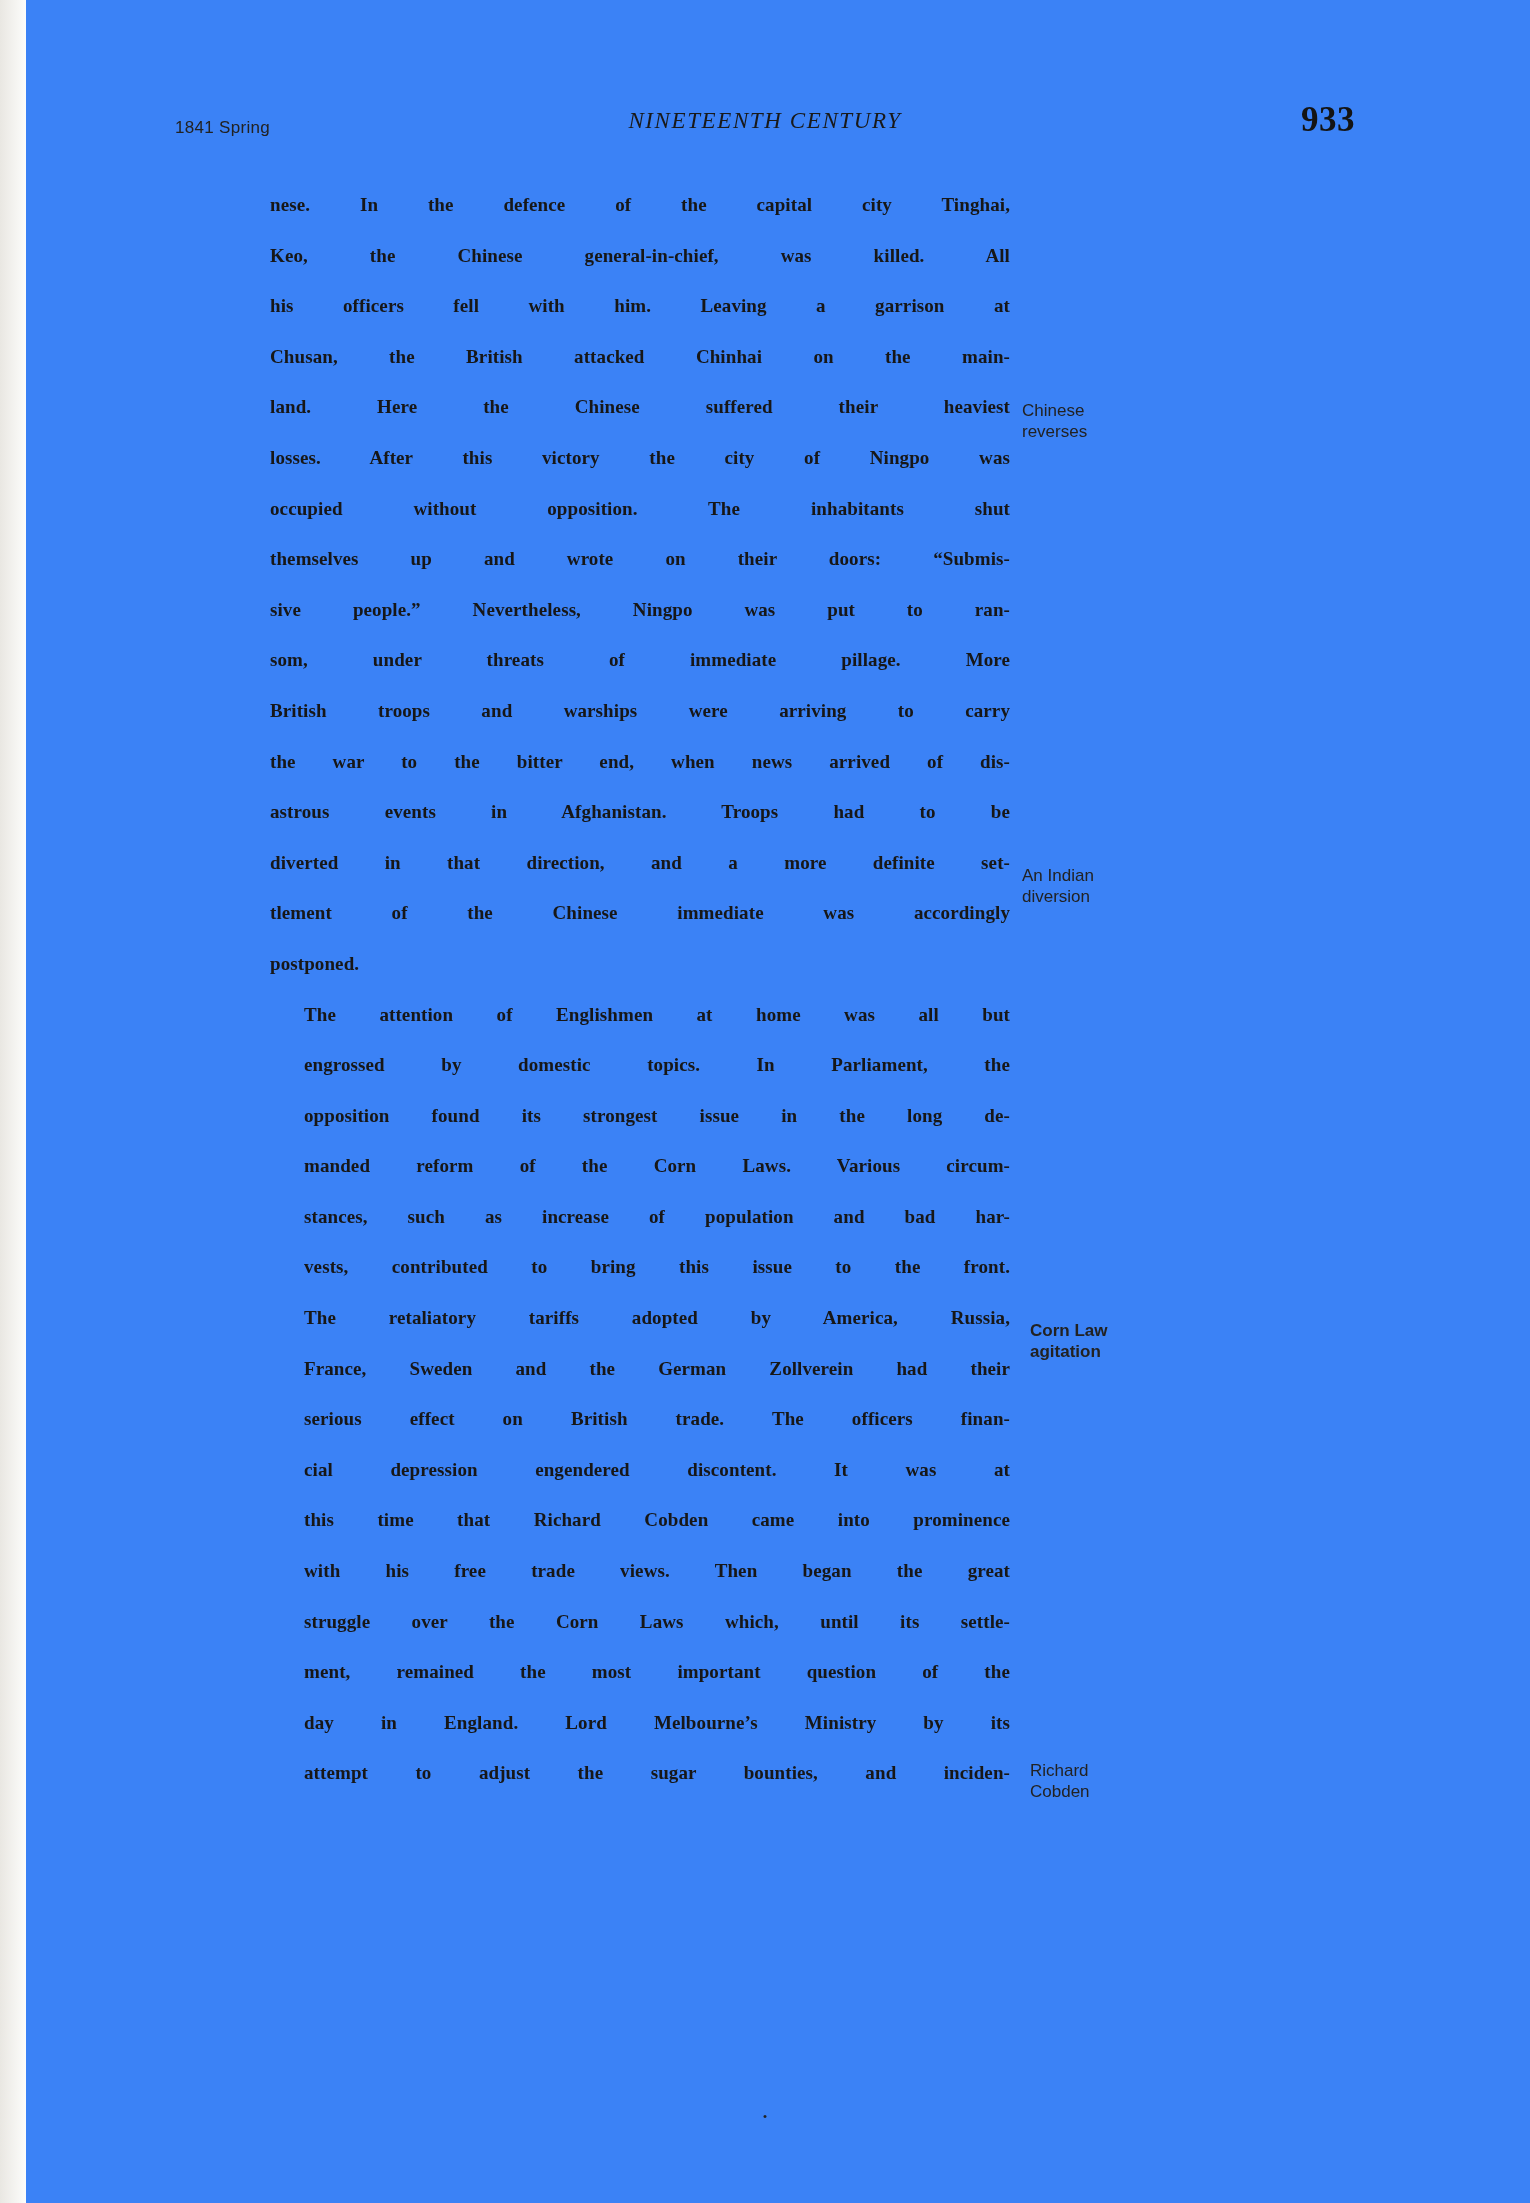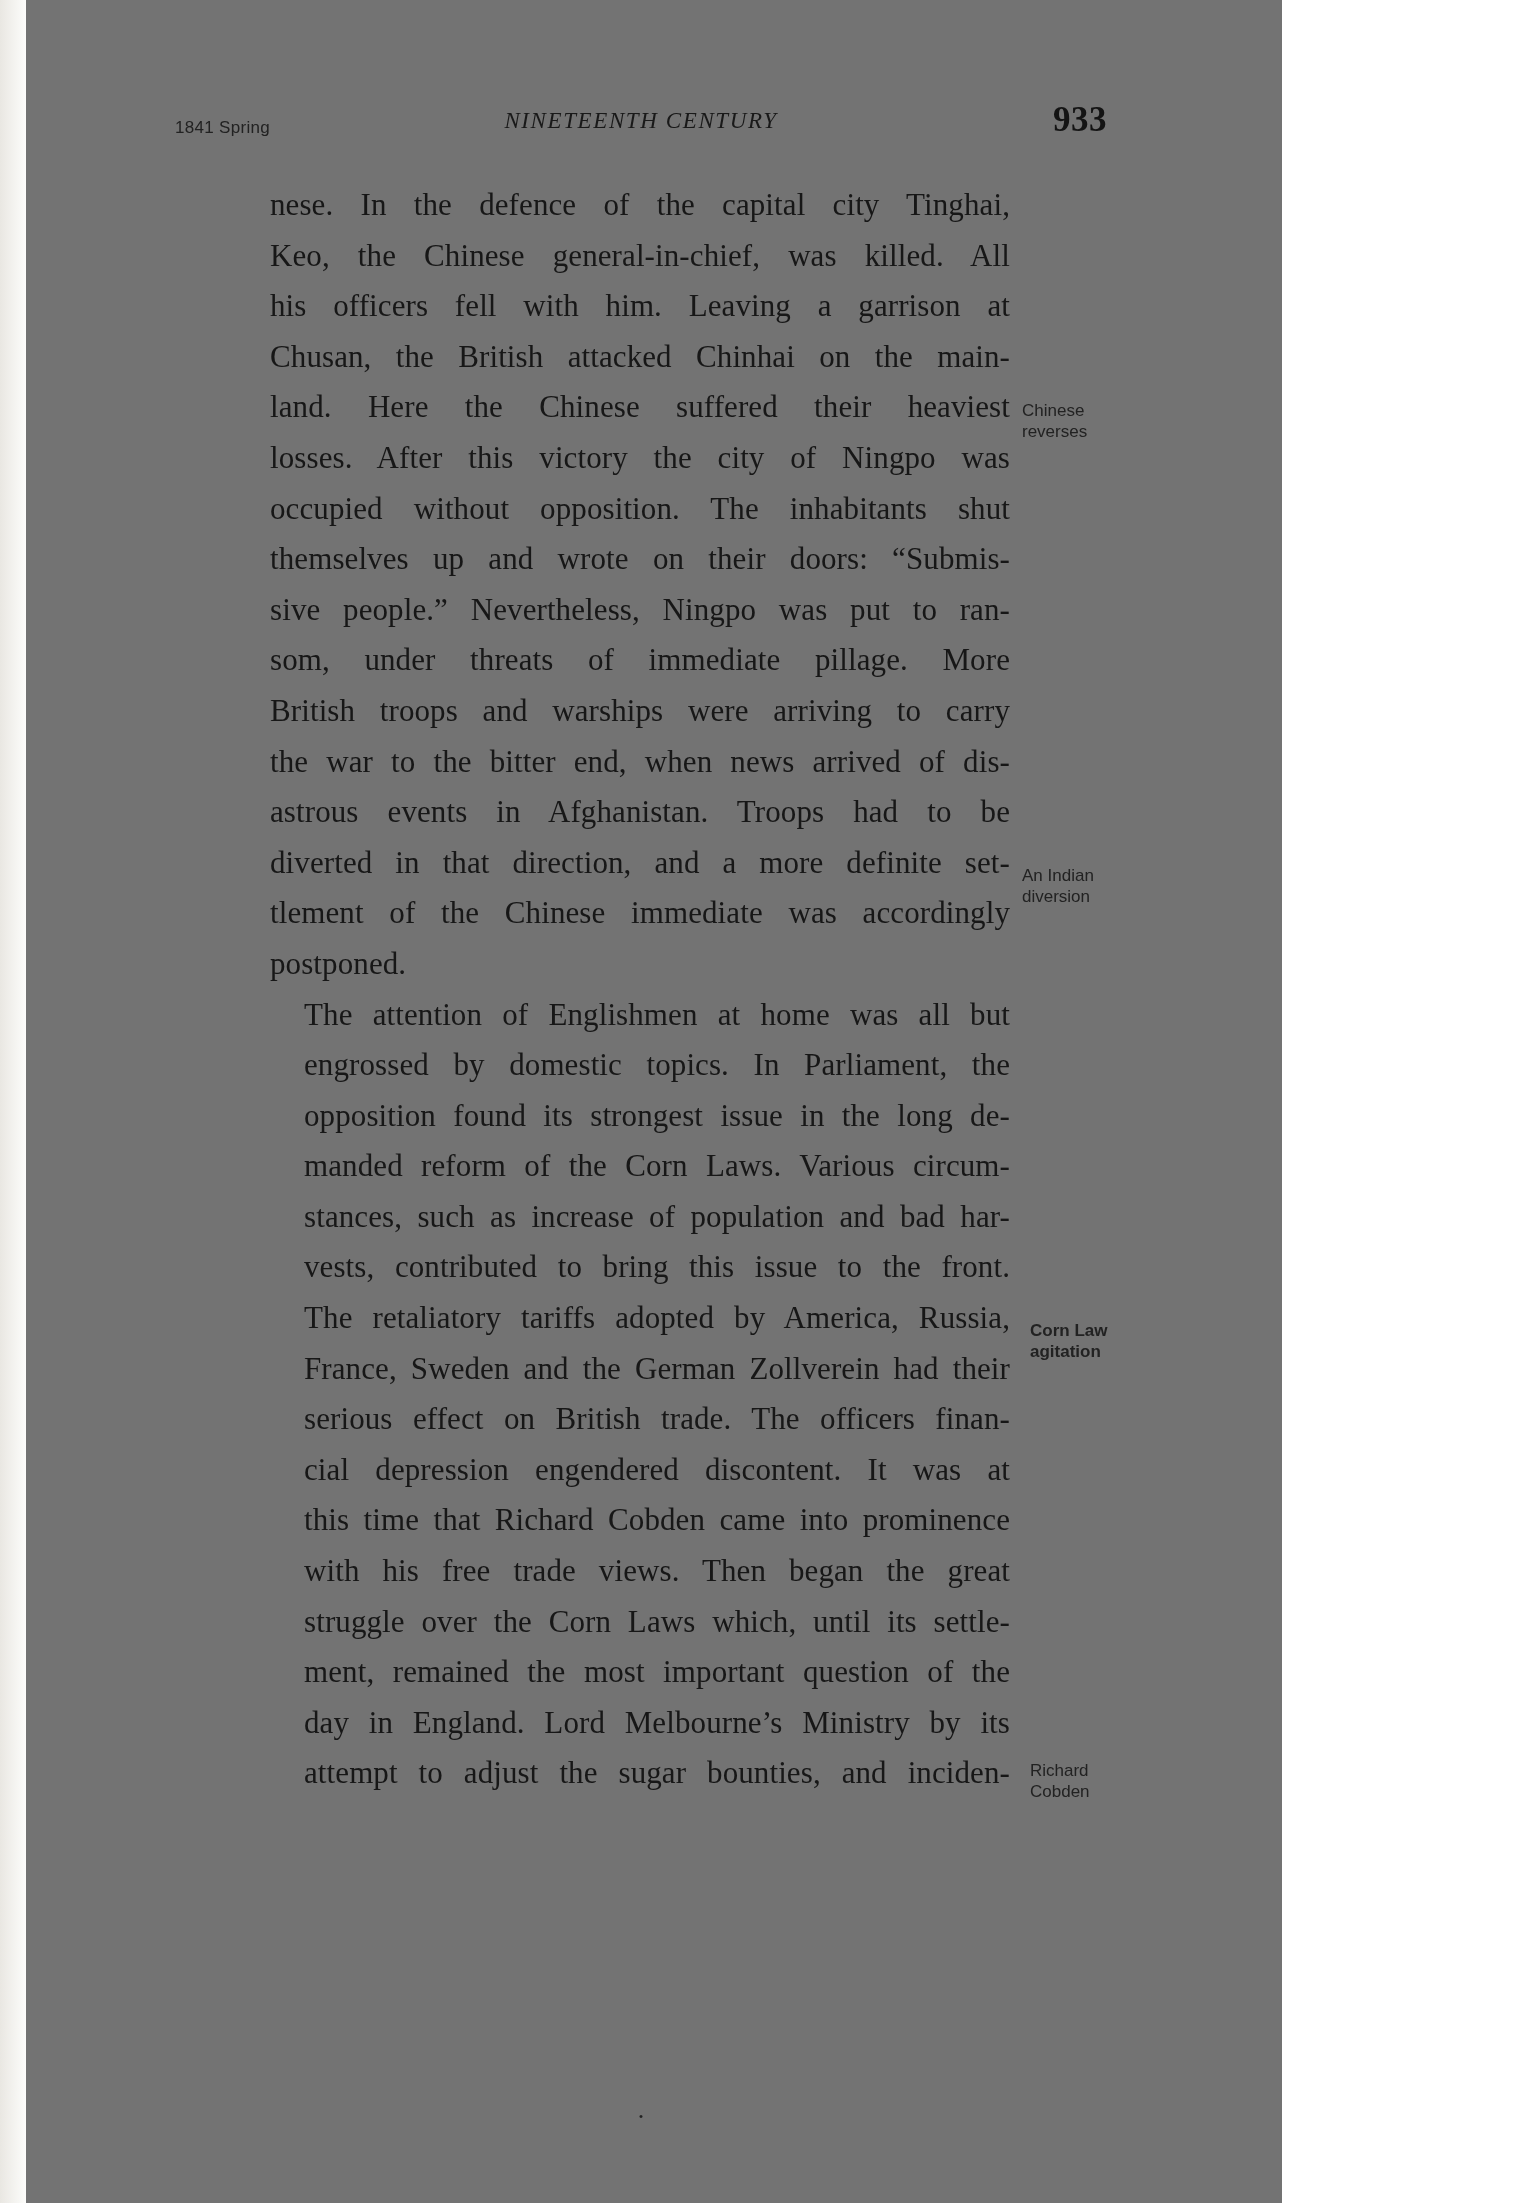--- a/index.html
+++ b/index.html
@@ -2,23 +2,23 @@
 <html><head>
 <meta charset="utf-8">
 <style>
   html, body {
     margin: 0;
     padding: 0;
     background: #ffffff;
   }
   .page {
     position: relative;
-    width: 1282px;
+    width: 1530px;
     height: 2203px;
-    background: #737373;
+    background: #3b82f6;
     overflow: hidden;
     font-family: "Liberation Serif", serif;
     color: #1a1a1a;
   }
   
   .header {
     position: absolute;
     top: 108px;
     left: 175px;
     right: 175px;
@@ -58,26 +58,27 @@
 
   
   .body-col {
     position: absolute;
     left: 270px;
     top: 180px;
     width: 740px;
   }
   p.para {
     margin: 0;
-    font-size: 31px;
+    font-size: 19px;
     line-height: 50.6px;
     text-align: justify;
     text-justify: inter-word;
     letter-spacing: 0.1px;
     color: #171717;
+    font-weight: bold;
   }
   p.para.indent {
     text-indent: 34px;
   }
   .line {
     display: block;
     white-space: nowrap;
   }
   .line.just {
     text-align: justify;

